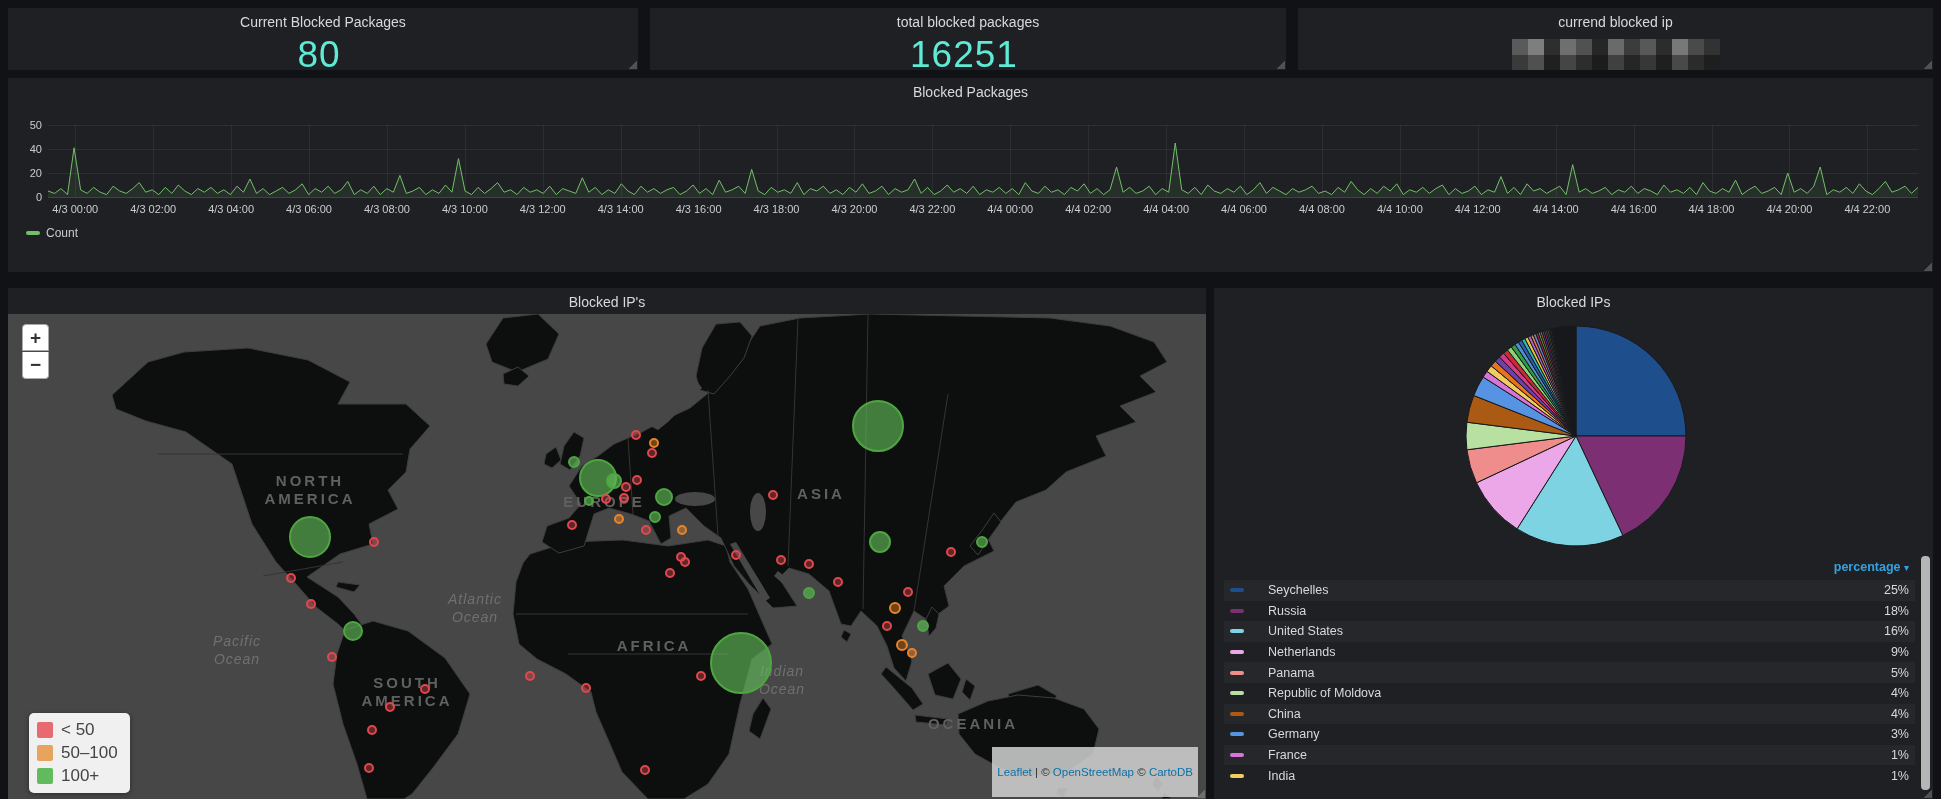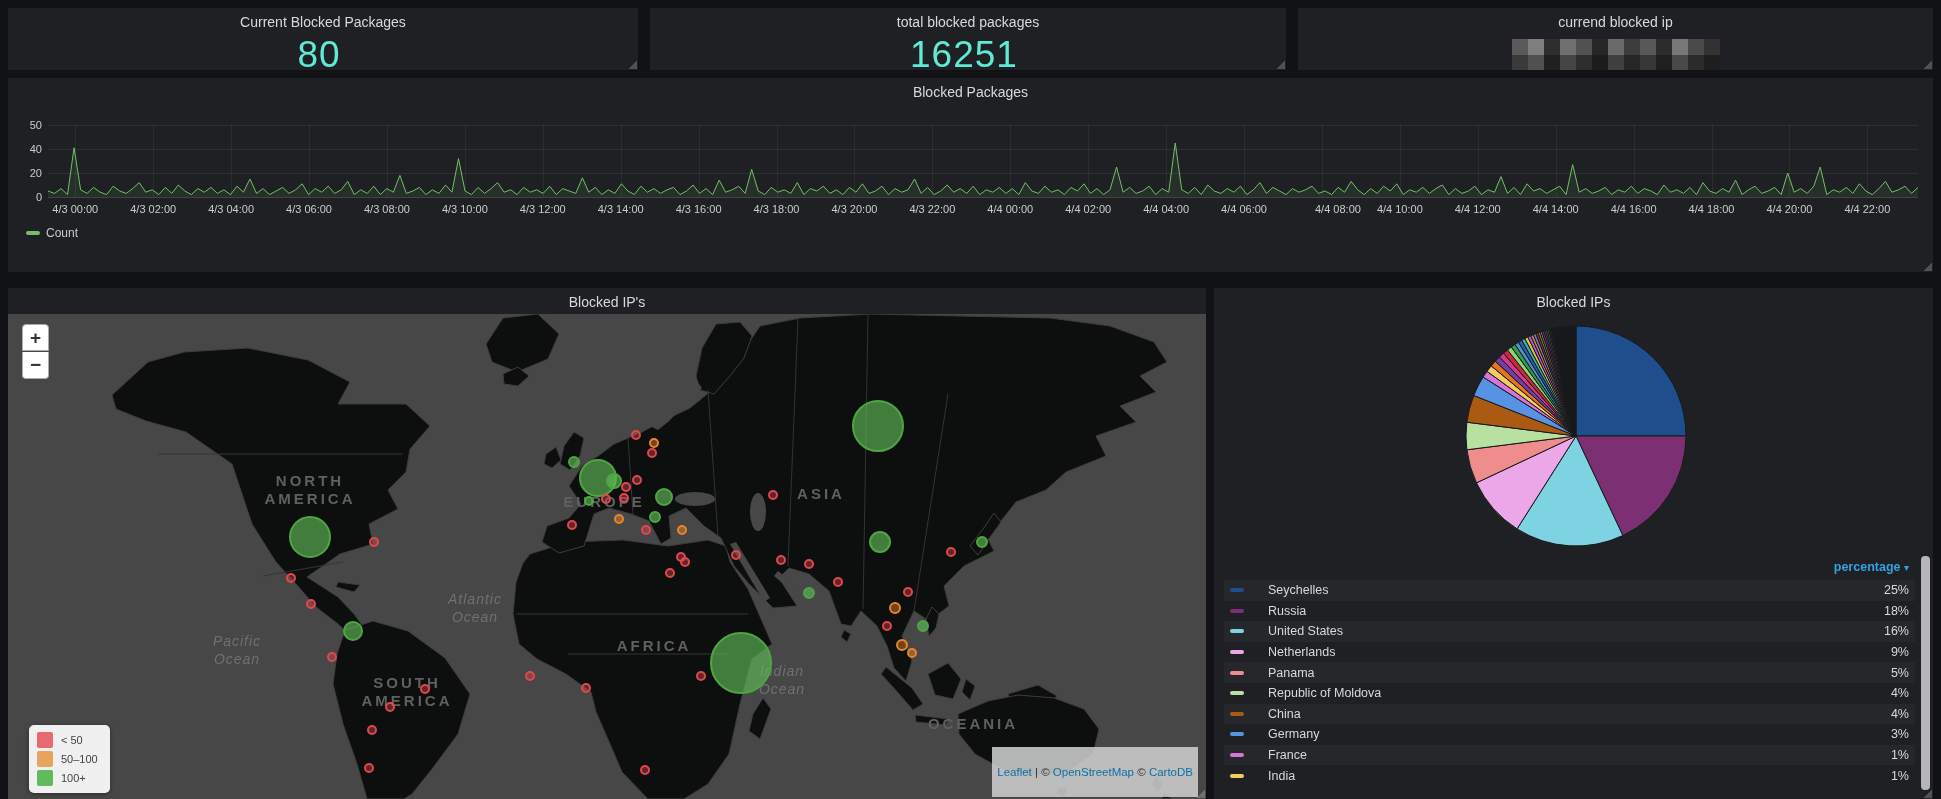--- a/index.html
+++ b/index.html
@@ -34,21 +34,21 @@
   .lbl-cont { fill:#606060; font-size:15px; font-weight:bold; letter-spacing:3px; text-anchor:middle; }
   .lbl-ocean { fill:#707070; font-size:14px; font-style:italic; letter-spacing:1px; text-anchor:middle; }
   .zbtn { position:absolute; left:14px; width:27px; height:27px; background:#fff; color:#333;
     font-size:19px; font-weight:bold; text-align:center; line-height:25px; cursor:pointer;
     border:1px solid #aaa; }
   #zoom-in { top:10px; border-radius:4px 4px 0 0; }
   #zoom-out { top:38px; border-radius:0 0 4px 4px; border-top:none; }
   #map-legend { position:absolute; left:21px; bottom:6px; background:rgba(255,255,255,0.92);
     border-radius:5px; padding:7px 12px 7px 8px; display:flex; flex-direction:column; gap:3px;
     box-shadow:0 1px 5px rgba(0,0,0,0.4); }
-  .mlrow { display:flex; align-items:center; gap:8px; font-size:11px; color:#444; }
+  .mlrow { display:flex; align-items:center; gap:8px; font-size:17px; color:#444; }
   .mlrow i { width:16px; height:16px; border-radius:2px; display:block; }
   #attrib { position:absolute; right:8px; bottom:2px; background:rgba(210,210,210,0.85);
     font-size:11.5px; color:#333; padding:19px 5px; }
   #attrib a { color:#0b71a8; text-decoration:none; cursor:pointer; }
   
   #pie-svg { position:absolute; left:0; top:30px; width:719px; height:236px; }
   #pie-table { position:absolute; left:10px; right:18px; top:268px; }
   #pie-head { text-align:right; font-size:12.5px; font-weight:bold; color:#33a2e2;
     padding:4px 6px 6px 0; cursor:pointer; }
   #pie-head .caret { font-size:10px; }
@@ -161,21 +161,21 @@
       <div class="xlab" style="left: 26.4583%;">4/3 12:00</div>
       <div class="xlab" style="left: 30.625%;">4/3 14:00</div>
       <div class="xlab" style="left: 34.7917%;">4/3 16:00</div>
       <div class="xlab" style="left: 38.9583%;">4/3 18:00</div>
       <div class="xlab" style="left: 43.125%;">4/3 20:00</div>
       <div class="xlab" style="left: 47.2917%;">4/3 22:00</div>
       <div class="xlab" style="left: 51.4583%;">4/4 00:00</div>
       <div class="xlab" style="left: 55.625%;">4/4 02:00</div>
       <div class="xlab" style="left: 59.7917%;">4/4 04:00</div>
       <div class="xlab" style="left: 63.9583%;">4/4 06:00</div>
-      <div class="xlab" style="left: 68.125%; margin-left: 16px;">4/4 08:00</div>
+      <div class="xlab" style="left: 68.125%;">4/4 08:00</div>
       <div class="xlab" style="left: 72.2917%;">4/4 10:00</div>
       <div class="xlab" style="left: 76.4583%;">4/4 12:00</div>
       <div class="xlab" style="left: 80.625%;">4/4 14:00</div>
       <div class="xlab" style="left: 84.7917%;">4/4 16:00</div>
       <div class="xlab" style="left: 88.9583%;">4/4 18:00</div>
       <div class="xlab" style="left: 93.125%;">4/4 20:00</div>
       <div class="xlab" style="left: 97.2917%;">4/4 22:00</div>
     </div>
   <div id="chart-legend">
     <i style="background: rgb(115, 191, 105);"></i>

